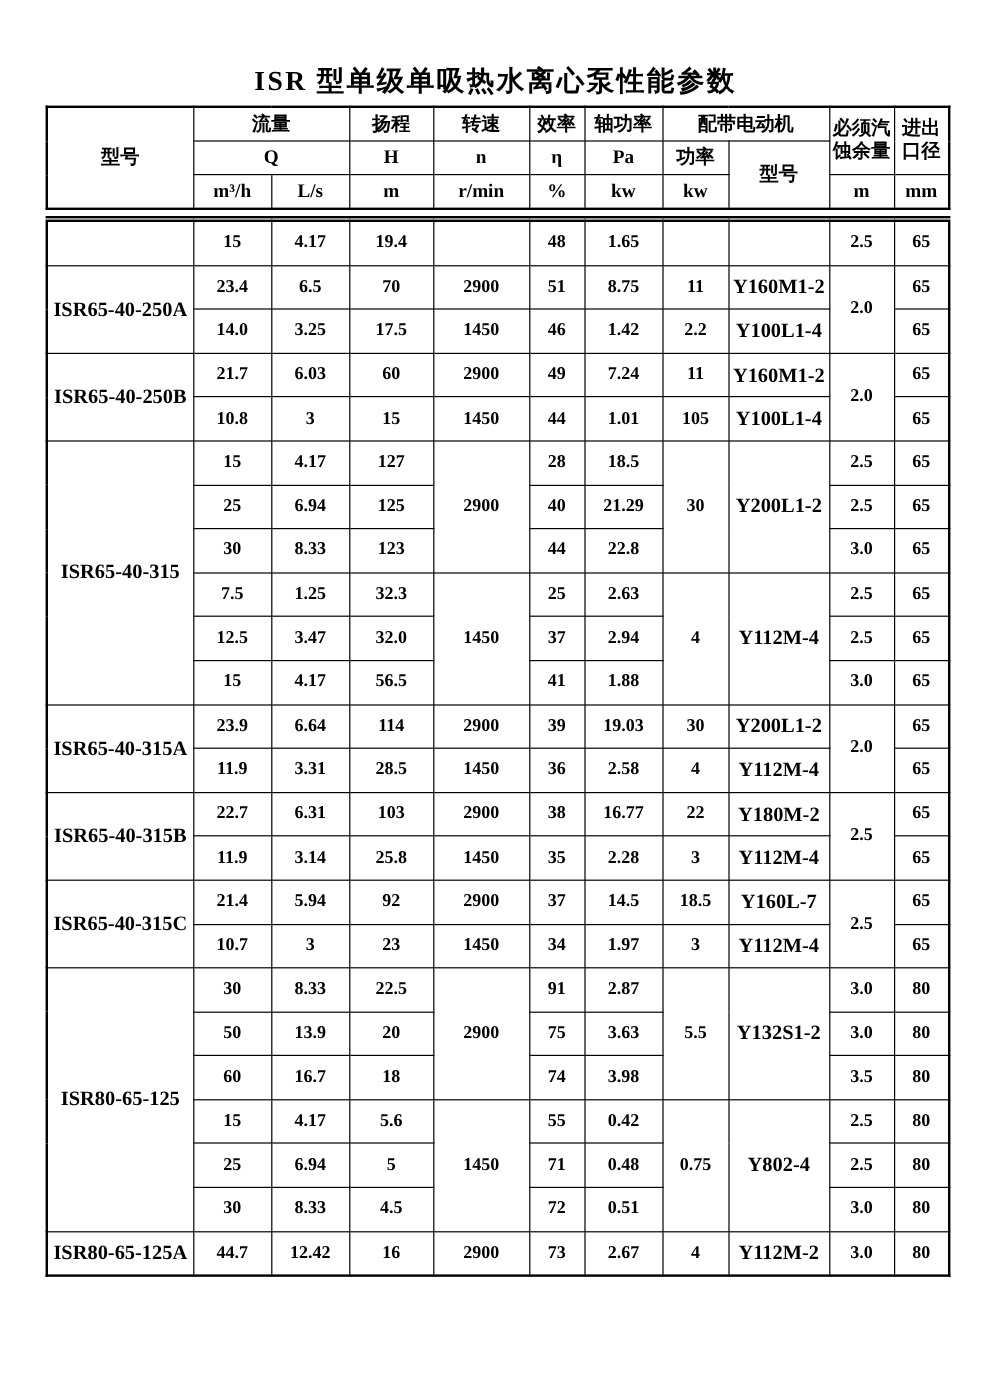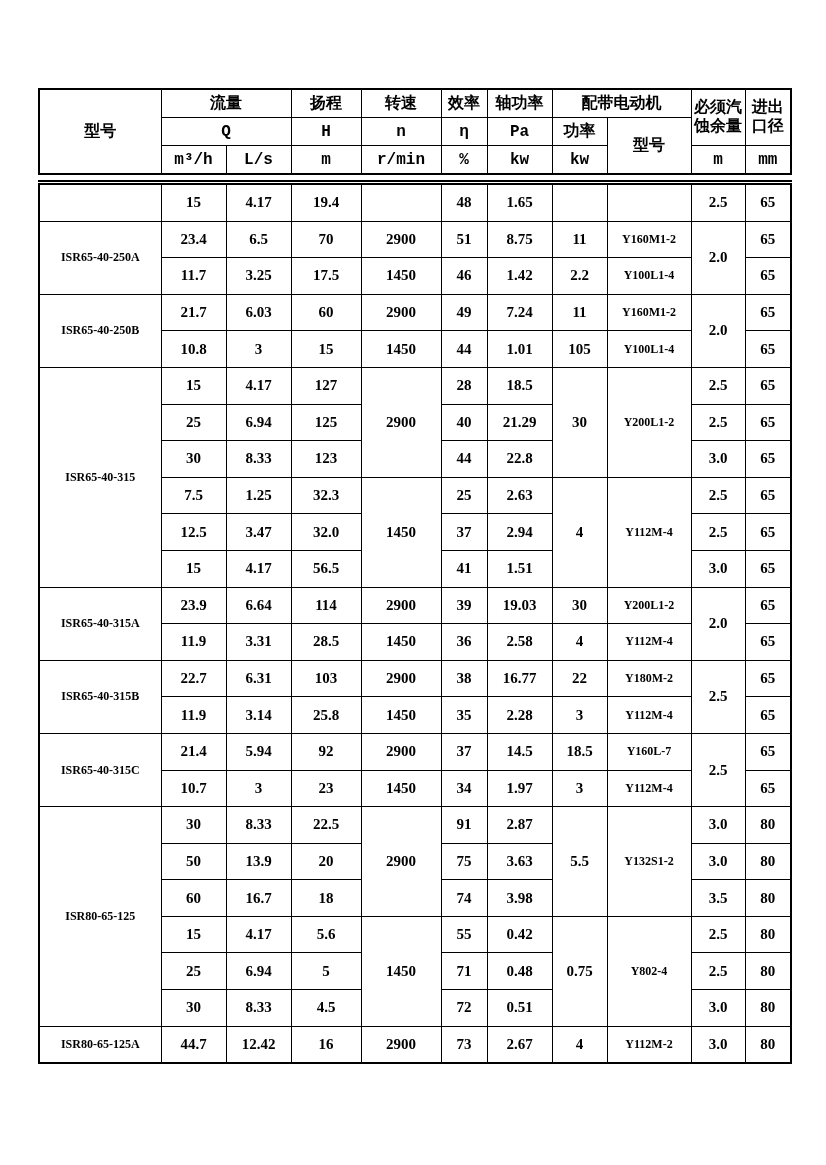--- a/index.html
+++ b/index.html
@@ -43,46 +43,46 @@
   }
   .header-table {
     position: absolute;
     top: 88px;
     left: 38px;
     border: 2px solid #000;
   }
   .header-table th {
     height: 27px;
     font-size: 16px;
-    font-family: Liberation Mono, monospace;
   }
   .header-table .two-line { line-height: 1.15; }
   .header-table .two-line span { display: block; text-align: center; }
   .body-table {
     position: absolute;
     top: 180px;
     left: 38px;
     border: 2px solid #000;
     border-top: 5px double #000;
   }
   .body-table td {
     height: 35.6px;
     font-size: 15px;
   }
   .body-table td.model,
   .body-table td.motor {
-    font-size: 12px;
+    font-size: 17px;
     letter-spacing: 0px;
   }
 </style>
 </head>
 <body>
 
 <div class="page">
 
+  <h1 class="doc-title">ISR 型单级单吸热水离心泵性能参数</h1>
 
   <table class="header-table">
     <colgroup>
       <col style="width:122px">
         <col style="width:65px">
         <col style="width:65px">
       <col style="width:70px">
         <col style="width:80px">
         <col style="width:46px">
       <col style="width:65px">
@@ -167,21 +167,21 @@
           <td>70</td>
           <td>2900</td>
           <td>51</td>
           <td>8.75</td>
           <td>11</td>
           <td class="motor">Y160M1-2</td>
           <td rowspan="2">2.0</td>
           <td>65</td>
         </tr>
         <tr>
-          <td>11.7</td>
+          <td>14.0</td>
           <td>3.25</td>
           <td>17.5</td>
           <td>1450</td>
           <td>46</td>
           <td>1.42</td>
           <td>2.2</td>
           <td class="motor">Y100L1-4</td>
           <td>65</td>
         </tr>
         <tr>
@@ -258,21 +258,21 @@
           <td>37</td>
           <td>2.94</td>
           <td>2.5</td>
           <td>65</td>
         </tr>
         <tr>
           <td>15</td>
           <td>4.17</td>
           <td>56.5</td>
           <td>41</td>
-          <td>1.51</td>
+          <td>1.88</td>
           <td>3.0</td>
           <td>65</td>
         </tr>
         <tr>
           <td rowspan="2" class="model">ISR65-40-315A</td>
           <td>23.9</td>
           <td>6.64</td>
           <td>114</td>
           <td>2900</td>
           <td>39</td>

